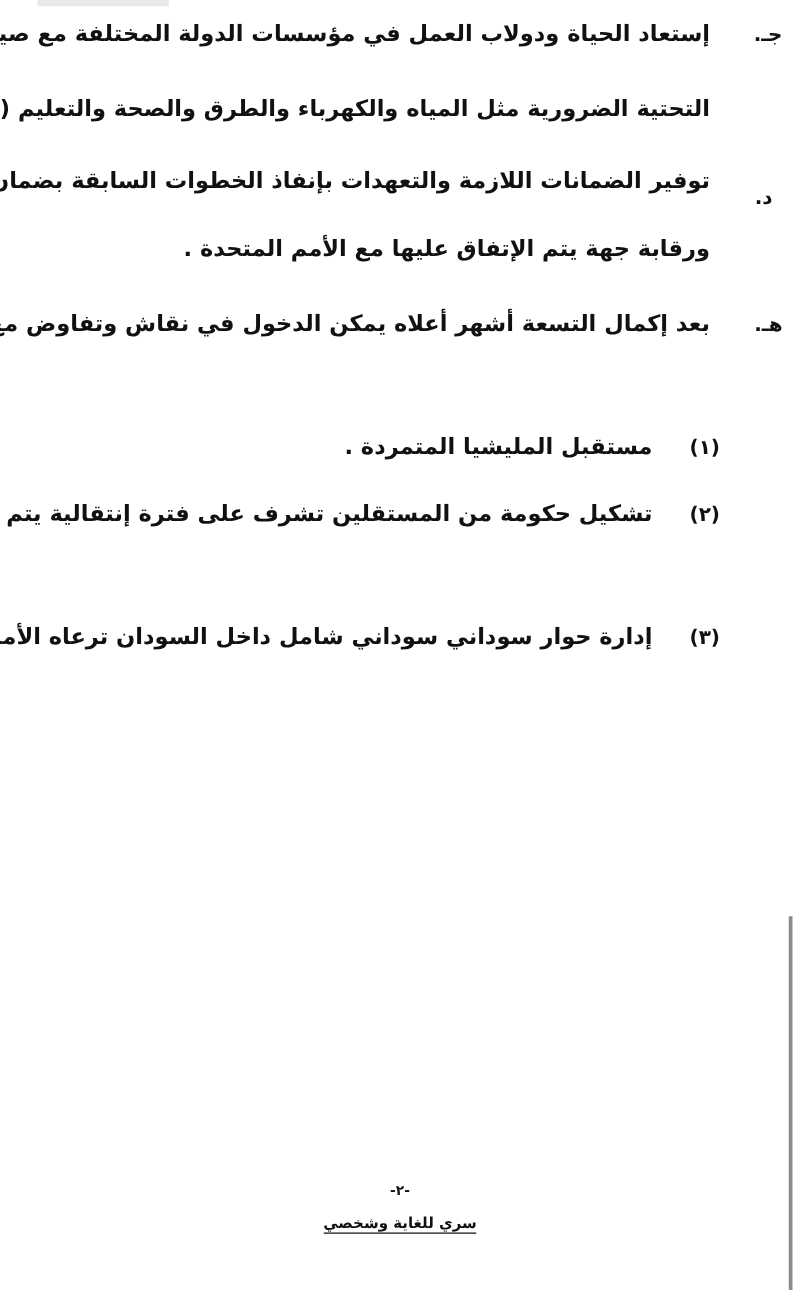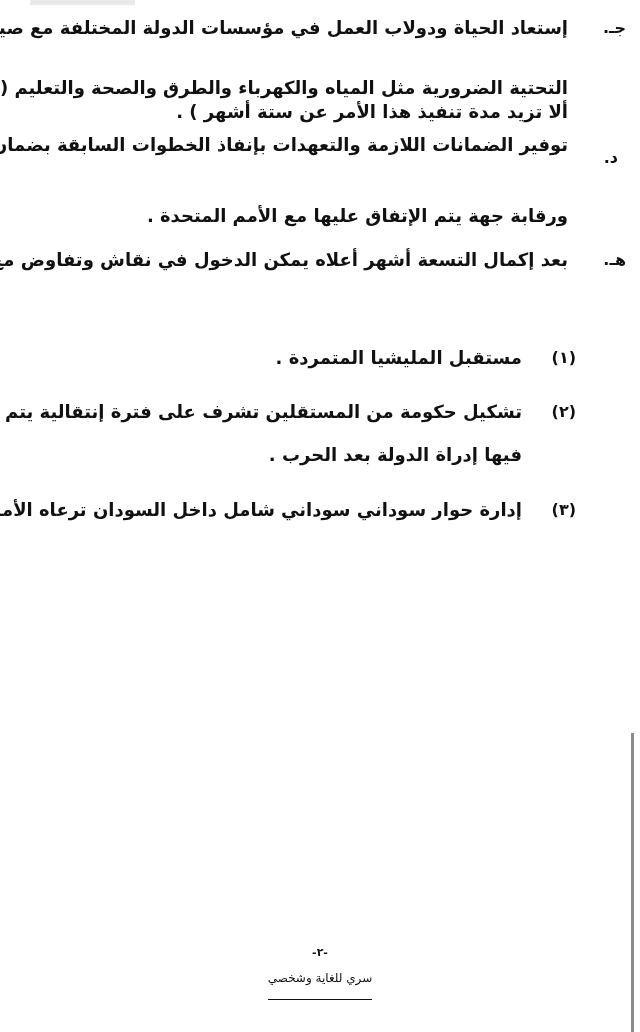--- a/index.html
+++ b/index.html
@@ -65,59 +65,57 @@
     }
     .footer-class {
       position: absolute;
       left: 0;
       width: 640px;
       top: 967px;
       text-align: center;
       direction: rtl;
     }
     .footer-class span {
-      font-weight: normal;
+      font-weight: bold;
       font-size: 12px;
       border-bottom: 1.5px solid #111;
-      padding-bottom: 14px;
+      padding-bottom: 1px;
     }
     .scrollbar {
       position: absolute;
       left: 631px;
       top: 733px;
       width: 3px;
       height: 299px;
       background: #8c8c8c;
     }
   </style>
 </head>
 <body>
 
 <div class="top-bar"></div>
 
 <div class="page">
 
   <div class="marker" style="right:14px; top:17px;">جـ.</div>
   <div class="line" style="right:72px; top:17px; width:478px;">إستعاد الحياة ودولاب العمل في مؤسسات الدولة المختلفة مع صيانة البنى</div>
   <div class="line" style="right:72px; top:60px; width:478px;margin-top:17px;">التحتية الضرورية مثل المياه والكهرباء والطرق والصحة والتعليم ( على</div>
-  <div class="line last" style="right:72px; top:101px; width:300px;">ألا تزيد مدة تنفيذ هذا الأمر عن ستة أشهر ) .</div>
 
   <div class="marker" style="right:22px; top:147px;">د.</div>
   <div class="line" style="right:72px; top:134px; width:478px;">توفير الضمانات اللازمة والتعهدات بإنفاذ الخطوات السابقة بضمان</div>
-  <div class="line last" style="right:72px; top:205px; width:300px;">ورقابة جهة يتم الإتفاق عليها مع الأمم المتحدة .</div>
+  <div class="line last" style="right:72px; top:189px; width:300px;">ورقابة جهة يتم الإتفاق عليها مع الأمم المتحدة .</div>
 
   <div class="marker" style="right:14px; top:249px;">هـ.</div>
   <div class="line" style="right:72px; top:249px; width:478px;">بعد إكمال التسعة أشهر أعلاه يمكن الدخول في نقاش وتفاوض مع</div>
 
   <div class="marker" style="right:64px; top:347px;">(١)</div>
   <div class="line last" style="right:118px; top:347px; width:250px;">مستقبل المليشيا المتمردة .</div>
 
   <div class="marker" style="right:64px; top:401px;">(٢)</div>
   <div class="line" style="right:118px; top:401px; width:432px;">تشكيل حكومة من المستقلين تشرف على فترة إنتقالية يتم</div>
-  <div class="line last" style="right:118px; top:444px; width:300px;">فيها إدراة الدولة بعد الحرب .</div>
 
   <div class="marker" style="right:64px; top:499px;">(٣)</div>
   <div class="line" style="right:118px; top:499px; width:432px;">إدارة حوار سوداني سوداني شامل داخل السودان ترعاه الأمم</div>
 
   <div class="footer-page">-٢-</div>
   <div class="footer-class">
     <span>سري للغاية وشخصي</span>
   </div>
 </div>
 

